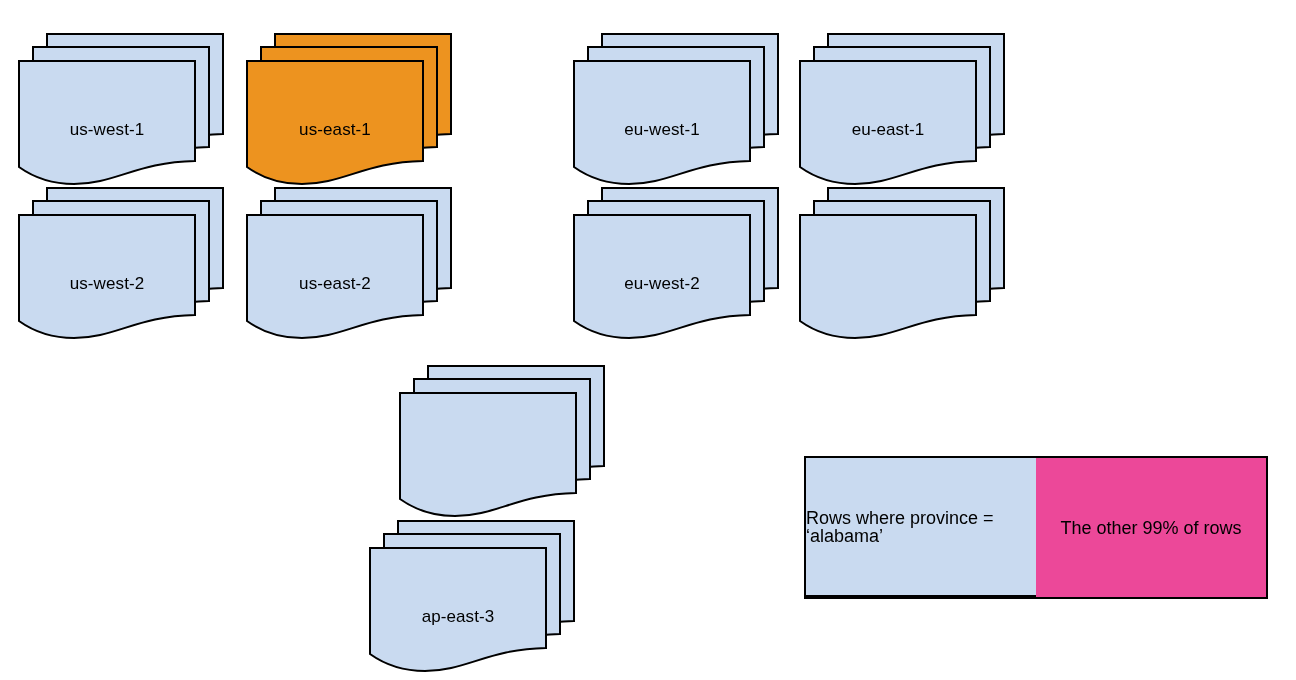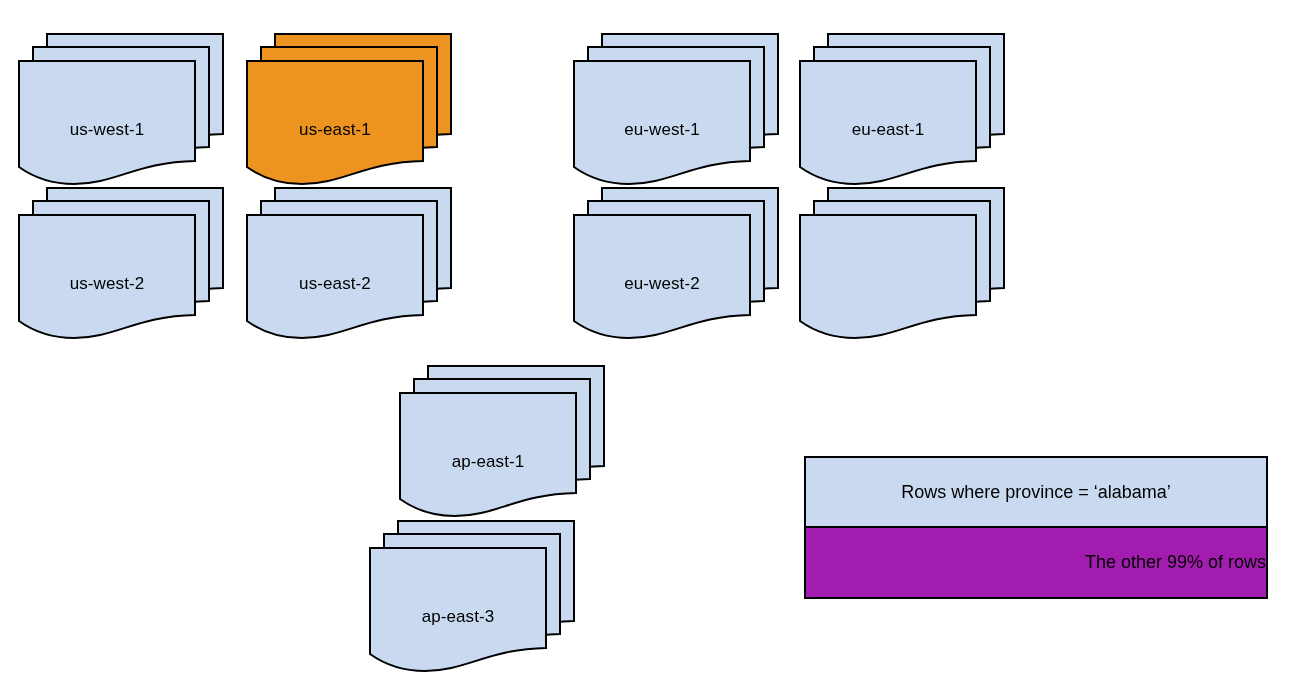--- a/index.html
+++ b/index.html
@@ -52,38 +52,37 @@
   }
   .legend {
     position: absolute;
     left: 804px;
     top: 440px;
     width: 464px;
     height: 143px;
     border: 2px solid #000000;
     box-sizing: border-box;
     display: flex;
-    flex-direction: column;
+    flex-direction: row;
   }
   .legend-row {
     flex: 1 1 50%;
     display: flex;
     align-items: center;
     justify-content: center;
     font-size: 18px;
     line-height: 1;
     box-sizing: border-box;
   }
   .legend-row.blue {
     background: #c9daf0;
     border-bottom: 2px solid #000000;
   }
   .legend-row.orange {
-    background: #a21caf;
-    justify-content: flex-end;
+    background: #ec4899;
   }
 </style>
 </head>
 <body>
 
 <div id="canvas">
 
   <div id="nodes-layer">
       <div class="doc-stack" style="left: 19px; top: 18px;">
         <svg viewBox="0 0 224 165">
@@ -147,21 +146,20 @@
           <path d="M 14 13 L 190 13 L 190 113 C 132 114 110 136 69 136 C 44 136 28 129 14 119 Z" fill="#c9daf0" stroke="#000000" stroke-width="2" stroke-linejoin="miter"></path>
           <path d="M 0 27 L 176 27 L 176 127 C 118 128 96 150 55 150 C 30 150 14 143 0 133 Z" fill="#c9daf0" stroke="#000000" stroke-width="2" stroke-linejoin="miter"></path>
         </svg>
       </div>
       <div class="doc-stack" style="left: 400px; top: 350px;">
         <svg viewBox="0 0 224 165">
           <path d="M 28 0 L 204 0 L 204 100 C 146 101 124 123 83 123 C 58 123 42 116 28 106 Z" fill="#c9daf0" stroke="#000000" stroke-width="2" stroke-linejoin="miter"></path>
           <path d="M 14 13 L 190 13 L 190 113 C 132 114 110 136 69 136 C 44 136 28 129 14 119 Z" fill="#c9daf0" stroke="#000000" stroke-width="2" stroke-linejoin="miter"></path>
           <path d="M 0 27 L 176 27 L 176 127 C 118 128 96 150 55 150 C 30 150 14 143 0 133 Z" fill="#c9daf0" stroke="#000000" stroke-width="2" stroke-linejoin="miter"></path>
         </svg>
-        <div class="doc-label">ap-east-1</div>
       </div>
       <div class="doc-stack" style="left: 370px; top: 505px;">
         <svg viewBox="0 0 224 165">
           <path d="M 28 0 L 204 0 L 204 100 C 146 101 124 123 83 123 C 58 123 42 116 28 106 Z" fill="#c9daf0" stroke="#000000" stroke-width="2" stroke-linejoin="miter"></path>
           <path d="M 14 13 L 190 13 L 190 113 C 132 114 110 136 69 136 C 44 136 28 129 14 119 Z" fill="#c9daf0" stroke="#000000" stroke-width="2" stroke-linejoin="miter"></path>
           <path d="M 0 27 L 176 27 L 176 127 C 118 128 96 150 55 150 C 30 150 14 143 0 133 Z" fill="#c9daf0" stroke="#000000" stroke-width="2" stroke-linejoin="miter"></path>
         </svg>
         <div class="doc-label">ap-east-3</div>
       </div>
     </div>

